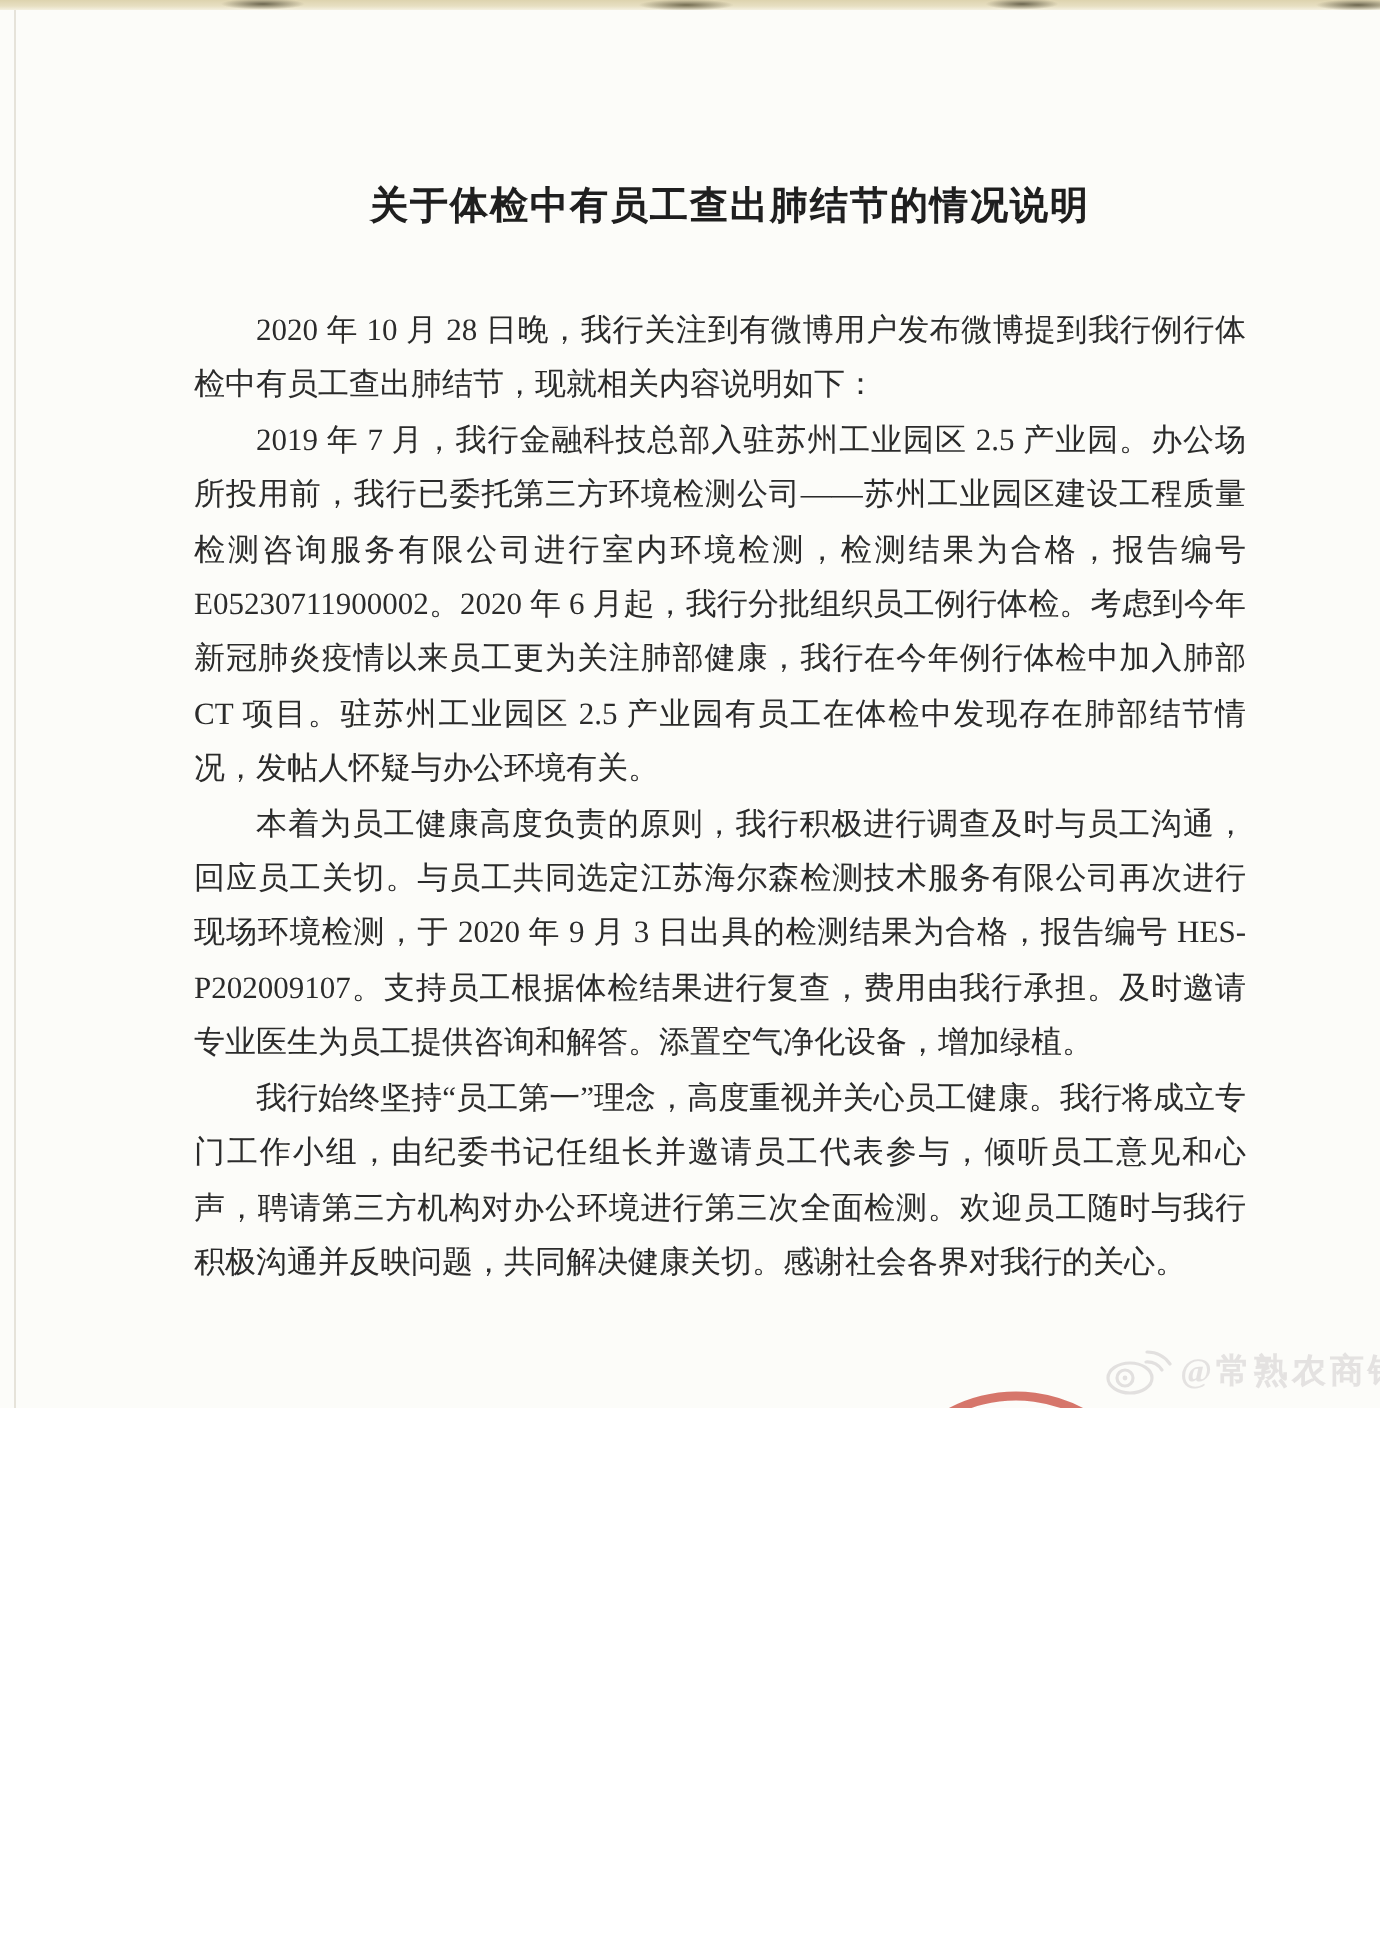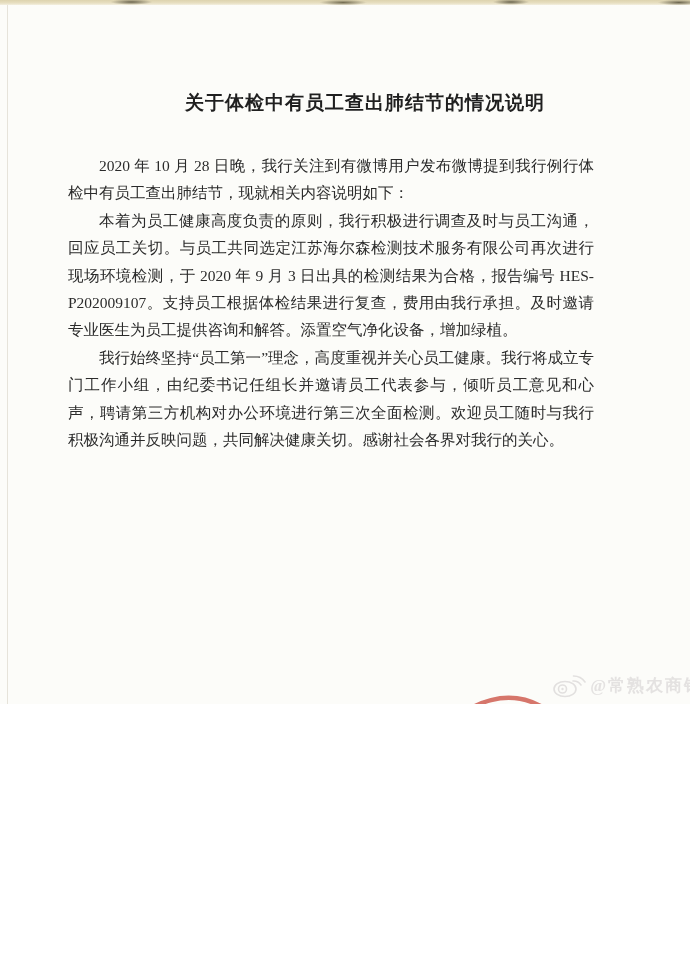--- a/index.html
+++ b/index.html
@@ -41,21 +41,21 @@
     margin: 0;
     text-align: center;
     font-size: 19px;
     font-weight: bold;
     letter-spacing: 1px;
     color: #1f1f1f;
   }
   .doc-body {
     position: absolute;
     top: 152px;
-    left: 68px;
+    left: 97px;
     width: 526px;
     font-size: 15.5px;
     line-height: 27.4px;
     text-align: justify;
     text-justify: inter-ideograph;
     color: #2b2b2b;
   }
   .doc-body p {
     margin: 0;
     text-indent: 2em;
@@ -115,20 +115,21 @@
 
 <div class="page">
 
   <div class="top-edge"></div>
   <div class="left-edge-line"></div>
 
   <h1 class="doc-title">关于体检中有员工查出肺结节的情况说明</h1>
 
   <div class="doc-body">
     <p>2020 年 10 月 28 日晚，我行关注到有微博用户发布微博提到我行例行体检中有员工查出肺结节，现就相关内容说明如下：</p>
+    <p>2019 年 7 月，我行金融科技总部入驻苏州工业园区 2.5 产业园。办公场所投用前，我行已委托第三方环境检测公司——苏州工业园区建设工程质量检测咨询服务有限公司进行室内环境检测，检测结果为合格，报告编号 E05230711900002。2020 年 6 月起，我行分批组织员工例行体检。考虑到今年新冠肺炎疫情以来员工更为关注肺部健康，我行在今年例行体检中加入肺部 CT 项目。驻苏州工业园区 2.5 产业园有员工在体检中发现存在肺部结节情况，发帖人怀疑与办公环境有关。</p>
     <p>本着为员工健康高度负责的原则，我行积极进行调查及时与员工沟通，回应员工关切。与员工共同选定江苏海尔森检测技术服务有限公司再次进行现场环境检测，于 2020 年 9 月 3 日出具的检测结果为合格，报告编号 HES-P202009107。支持员工根据体检结果进行复查，费用由我行承担。及时邀请专业医生为员工提供咨询和解答。添置空气净化设备，增加绿植。</p>
     <p>我行始终坚持“员工第一”理念，高度重视并关心员工健康。我行将成立专门工作小组，由纪委书记任组长并邀请员工代表参与，倾听员工意见和心声，聘请第三方机构对办公环境进行第三次全面检测。欢迎员工随时与我行积极沟通并反映问题，共同解决健康关切。感谢社会各界对我行的关心。</p>
   </div>
 
   <div class="signature-block">
     <div class="signature-date">2020 年 17 月 29 日</div>
   </div>
 
   <svg class="seal" viewBox="0 0 150 150" xmlns="http://www.w3.org/2000/svg">
     <defs>

